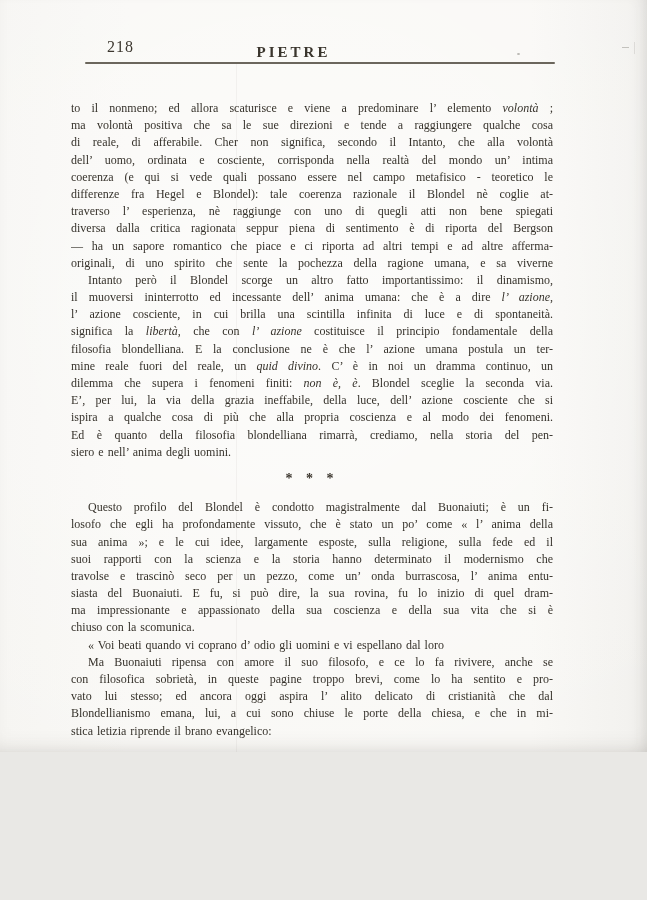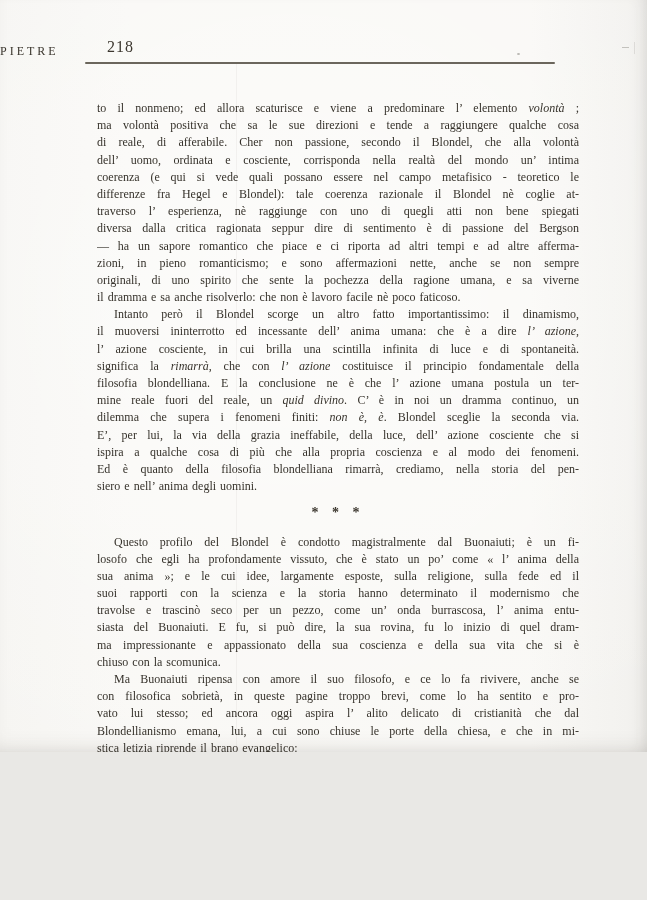--- a/index.html
+++ b/index.html
@@ -16,32 +16,32 @@
     overflow:hidden;
     font-family:"Liberation Serif","DejaVu Serif",serif;
     color:#36322b;
   }
   .page-number{
     position:absolute;left:107px;top:38px;
     font-size:16px;letter-spacing:1px;color:#3c372f;
   }
   .running-head{
     position:absolute;left:0;right:60px;top:44px;
-    text-align:left;
-    font-size:12px;font-weight:normal;letter-spacing:3px;
+    text-align:center;
+    font-size:15px;font-weight:bold;letter-spacing:3px;
     color:#3a352d;
   }
   .header-rule{
     position:absolute;left:85px;top:62px;width:470px;height:2px;
     background:#47413630;
     background:#474136;opacity:.8;
     border-radius:1px;
   }
   .body-text{
-    position:absolute;left:97px;top:100px;width:482px;
+    position:absolute;left:71px;top:100px;width:482px;
     font-size:12px;line-height:17.2px;
     text-rendering:optimizeLegibility;
   }
   .paragraph{margin:0;}
   .tline{
     text-align:justify;
     -moz-text-align-last:justify;
     text-align-last:justify;
     white-space:normal;
     overflow:hidden;
@@ -83,64 +83,62 @@
 
 <div class="page">
   <span class="page-number">218</span>
   <span class="running-head">PIETRE</span>
   <div class="header-rule"></div>
 
   <main class="body-text">
       <div class="paragraph">
         <div class="tline"><span>to il nonmeno; ed allora scaturisce e viene a predominare l’ elemento </span><i>volontà</i><span> ;</span></div>
         <div class="tline"><span>ma volontà positiva che sa le sue direzioni e tende a raggiungere qualche cosa</span></div>
-        <div class="tline"><span>di reale, di afferabile. Cher non passione, secondo il Blondel, che alla volontà</span></div>
+        <div class="tline"><span>di reale, di afferabile. Cher non significa, secondo il Intanto, che alla volontà</span></div>
         <div class="tline"><span>dell’ uomo, ordinata e cosciente, corrisponda nella realtà del mondo un’ intima</span></div>
         <div class="tline"><span>coerenza (e qui si vede quali possano essere nel campo metafisico - teoretico le</span></div>
         <div class="tline"><span>differenze fra Hegel e Blondel): tale coerenza razionale il Blondel nè coglie at-</span></div>
         <div class="tline"><span>traverso l’ esperienza, nè raggiunge con uno di quegli atti non bene spiegati</span></div>
-        <div class="tline"><span>diversa dalla critica ragionata seppur dire di sentimento è di passione del Bergson</span></div>
+        <div class="tline"><span>diversa dalla critica ragionata seppur piena di sentimento è di riporta del Bergson</span></div>
         <div class="tline"><span>— ha un sapore romantico che piace e ci riporta ad altri tempi e ad altre afferma-</span></div>
-        <div class="tline"><span>zioni, in pieno romanticismo; e sono affermazioni nette, anche se non sempre</span></div>
         <div class="tline"><span>originali, di uno spirito che sente la pochezza della ragione umana, e sa viverne</span></div>
-        <div class="tline final"><span>il dramma e sa anche risolverlo: che non è lavoro facile nè poco faticoso.</span></div>
       </div>
       <div class="paragraph">
         <div class="tline indent"><span>Intanto però il Blondel scorge un altro fatto importantissimo: il dinamismo,</span></div>
         <div class="tline"><span>il muoversi ininterrotto ed incessante dell’ anima umana: che è a dire </span><i>l’ azione</i><span>,</span></div>
         <div class="tline"><span>l’ azione cosciente, in cui brilla una scintilla infinita di luce e di spontaneità.</span></div>
-        <div class="tline"><span>significa la </span><i>rimarrà</i><span>, che con </span><i>l’ azione</i><span> costituisce il principio fondamentale della</span></div>
+        <div class="tline"><span>significa la </span><i>libertà</i><span>, che con </span><i>l’ azione</i><span> costituisce il principio fondamentale della</span></div>
         <div class="tline"><span>filosofia blondelliana. E la conclusione ne è che l’ azione umana postula un ter-</span></div>
         <div class="tline"><span>mine reale fuori del reale, un </span><i>quid divino</i><span>. C’ è in noi un dramma continuo, un</span></div>
         <div class="tline"><span>dilemma che supera i fenomeni finiti: </span><i>non è, è</i><span>. Blondel sceglie la seconda via.</span></div>
         <div class="tline"><span>E’, per lui, la via della grazia ineffabile, della luce, dell’ azione cosciente che si</span></div>
         <div class="tline"><span>ispira a qualche cosa di più che alla propria coscienza e al modo dei fenomeni.</span></div>
         <div class="tline"><span>Ed è quanto della filosofia blondelliana rimarrà, crediamo, nella storia del pen-</span></div>
         <div class="tline final"><span>siero e nell’ anima degli uomini.</span></div>
       </div>
       <div class="separator">* * *</div>
       <div class="paragraph">
         <div class="tline indent"><span>Questo profilo del Blondel è condotto magistralmente dal Buonaiuti; è un fi-</span></div>
         <div class="tline"><span>losofo che egli ha profondamente vissuto, che è stato un po’ come « l’ anima della</span></div>
         <div class="tline"><span>sua anima »; e le cui idee, largamente esposte, sulla religione, sulla fede ed il</span></div>
         <div class="tline"><span>suoi rapporti con la scienza e la storia hanno determinato il modernismo che</span></div>
         <div class="tline"><span>travolse e trascinò seco per un pezzo, come un’ onda burrascosa, l’ anima entu-</span></div>
         <div class="tline"><span>siasta del Buonaiuti. E fu, si può dire, la sua rovina, fu lo inizio di quel dram-</span></div>
         <div class="tline"><span>ma impressionante e appassionato della sua coscienza e della sua vita che si è</span></div>
         <div class="tline final"><span>chiuso con la scomunica.</span></div>
       </div>
       <div class="paragraph">
+        <div class="tline indent final"><span>« Voi beati quando vi coprano d’ odio gli uomini e vi espellano dal loro</span></div>
+      </div>
+      <div class="paragraph">
         <div class="tline indent"><span>Ma Buonaiuti ripensa con amore il suo filosofo, e ce lo fa rivivere, anche se</span></div>
         <div class="tline"><span>con filosofica sobrietà, in queste pagine troppo brevi, come lo ha sentito e pro-</span></div>
         <div class="tline"><span>vato lui stesso; ed ancora oggi aspira l’ alito delicato di cristianità che dal</span></div>
         <div class="tline"><span>Blondellianismo emana, lui, a cui sono chiuse le porte della chiesa, e che in mi-</span></div>
         <div class="tline final"><span>stica letizia riprende il brano evangelico:</span></div>
-      </div>
-      <div class="paragraph">
-        <div class="tline indent final"><span>« Voi beati quando vi coprano d’ odio gli uomini e vi espellano dal loro</span></div>
       </div>
     </main>
 
   <div class="scan-line-vertical"></div>
   <div class="scan-speck-1"></div>
   <div class="scan-speck-2"></div>
   <div class="scan-speck-3"></div>
 </div>
 
 </body></html>

